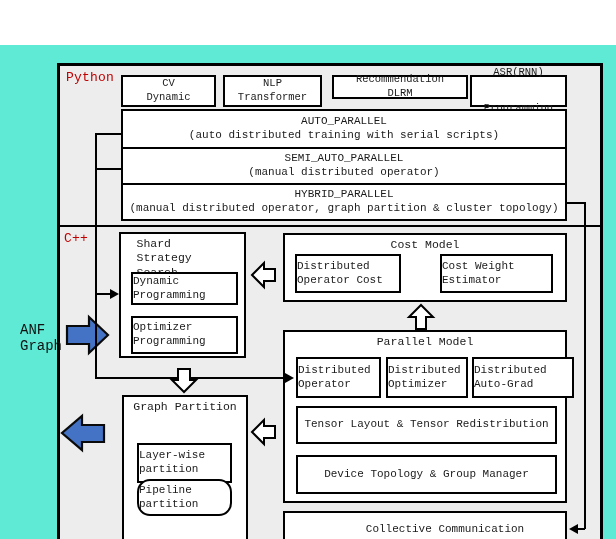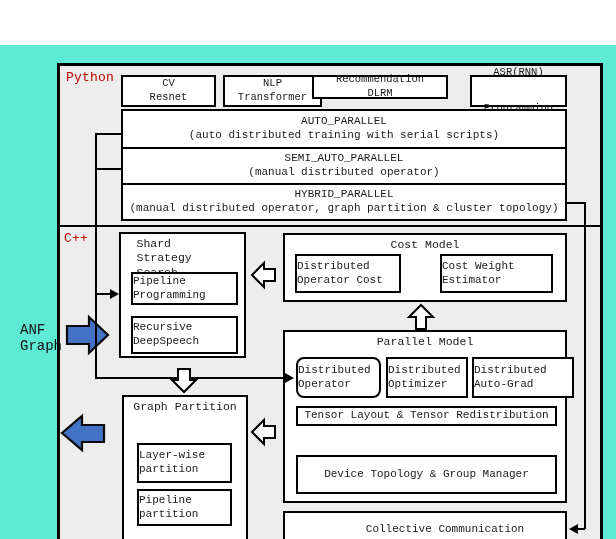--- a/index.html
+++ b/index.html
@@ -47,27 +47,27 @@
 
 <div id="canvas">
 
   <div class="panel"></div>
 
   <div class="section-label" style="left:66px;top:25px;">Python</div>
   <div class="section-label" style="left:64px;top:186px;">C++</div>
 
   <div class="box" style="left:121px;top:30px;width:95px;height:32px;">
     <div class="t2">CV</div>
-    <div class="t2">Resnet</div>
+    <div class="t2">Dynamic</div>
   </div>
   <div class="box" style="left:223px;top:30px;width:99px;height:32px;">
     <div class="t2">NLP</div>
     <div class="t2">Transformer</div>
   </div>
-  <div class="box" style="left:312px;top:30px;width:136px;height:24px;">
+  <div class="box" style="left:332px;top:30px;width:136px;height:24px;">
     <div class="t2">Recommendation</div>
     <div class="t2">DLRM</div>
   </div>
   <div class="box" style="left:470px;top:30px;width:97px;height:32px;gap:22px;">
     <div class="t2">ASR(RNN)</div>
     <div class="t2">Programming</div>
   </div>
 
   <div class="box" style="left:121px;top:64px;width:446px;height:40px;">
     <div>AUTO_PARALLEL</div>
@@ -79,66 +79,66 @@
   </div>
   <div class="box" style="left:121px;top:138px;width:446px;height:38px;">
     <div>HYBRID_PARALLEL</div>
     <div>(manual distributed operator, graph partition &amp; cluster topology)</div>
   </div>
 
   <div class="box container-box" style="left:119px;top:187px;width:127px;height:126px;">
     <div class="ctitle narrow-title">Shard Strategy Search</div>
   </div>
   <div class="box" style="left:131px;top:227px;width:107px;height:33px;">
-    <div>Pipeline Programming</div>
+    <div>Dynamic Programming</div>
   </div>
   <div class="box" style="left:131px;top:271px;width:107px;height:38px;">
-    <div>Recursive DeepSpeech</div>
+    <div>Optimizer Programming</div>
   </div>
 
   <div class="box container-box" style="left:283px;top:188px;width:284px;height:69px;">
     <div class="ctitle">Cost Model</div>
   </div>
   <div class="box" style="left:440px;top:209px;width:113px;height:39px;">
     <div>Cost Weight Estimator</div>
   </div>
   <div class="box" style="left:295px;top:209px;width:106px;height:39px;">
     <div>Distributed Operator Cost</div>
   </div>
 
   <div class="box container-box" style="left:283px;top:285px;width:284px;height:173px;">
     <div class="ctitle">Parallel Model</div>
   </div>
-  <div class="box" style="left:296px;top:312px;width:85px;height:41px;border-radius:8px;">
+  <div class="box" style="left:296px;top:312px;width:85px;height:41px;">
     <div>Distributed Operator</div>
   </div>
   <div class="box" style="left:386px;top:312px;width:82px;height:41px;">
     <div>Distributed Optimizer</div>
   </div>
   <div class="box" style="left:472px;top:312px;width:102px;height:41px;">
     <div>Distributed Auto-Grad</div>
   </div>
-  <div class="box" style="left:296px;top:361px;width:261px;height:20px;">
+  <div class="box" style="left:296px;top:361px;width:261px;height:38px;">
     <div>Tensor Layout &amp; Tensor Redistribution</div>
   </div>
   <div class="box" style="left:296px;top:410px;width:261px;height:39px;">
     <div>Device Topology &amp; Group Manager</div>
   </div>
 
   <div class="box" style="left:283px;top:466px;width:284px;height:37px;padding-left:40px;">
     <div>Collective Communication</div>
   </div>
 
   <div class="box container-box" style="left:122px;top:350px;width:126px;height:153px;">
     <div class="ctitle">Graph Partition</div>
   </div>
   <div class="box" style="left:137px;top:398px;width:95px;height:40px;">
     <div>Layer-wise partition</div>
   </div>
-  <div class="box" style="left:137px;top:444px;width:95px;height:37px;">
+  <div class="box" style="left:137px;top:434px;width:95px;height:37px;border-radius:13px;">
     <div>Pipeline partition</div>
   </div>
 
   <div class="side-label" style="left:20px;top:277px;width:40px;">ANF Graph</div>
 
   <svg class="overlay" width="616" height="539" viewBox="0 0 616 539">
 
     <path class="wire" d="M58,181 H601"></path>
 
     <polygon class="blue-arrow" points="67,281 89,281 89,272 108,290 89,308 89,299 67,299"></polygon>

